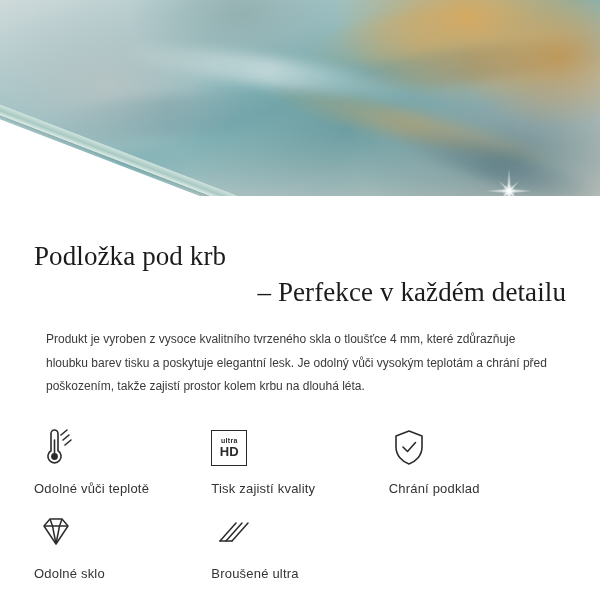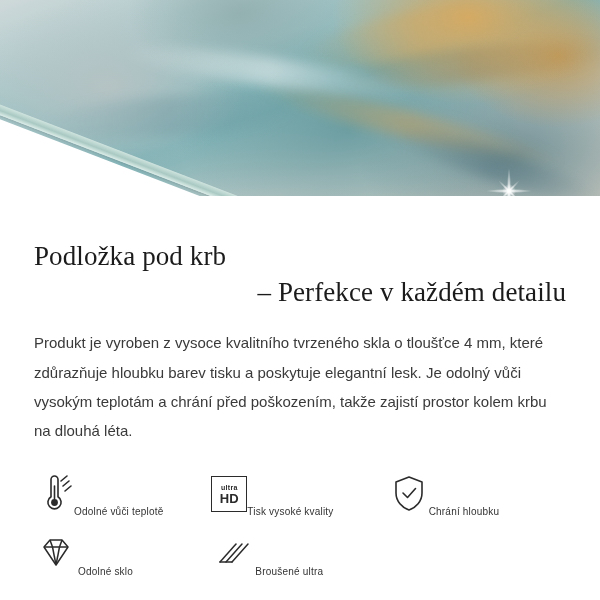--- a/index.html
+++ b/index.html
@@ -131,49 +131,49 @@
     font-size: 27px;
     line-height: 1.34;
     font-weight: 400;
     margin: 0 0 18px 0;
     letter-spacing: .1px;
   }
   .headline .line2 { display: block; text-align: right; }
 
   .paragraph {
     color: #3a3a3a;
-    font-size: 15px;
+    font-size: 12px;
     line-height: 1.95;
-    margin: 0;
+    margin: 12px;
     max-width: 540px;
   }
 
   
   .features {
     margin-top: 26px;
     display: grid;
     grid-template-columns: repeat(3, 1fr);
     row-gap: 14px;
   }
   .feature {
     display: flex;
-    flex-direction: row;
-    align-items: flex-end;
+    flex-direction: column;
+    align-items: flex-start;
     justify-content: flex-start;
   }
   .feature-icon {
     height: 46px;
     display: flex;
     align-items: center;
     justify-content: center;
     color: #2b2b2b;
   }
   .feature-label {
-    margin-top: 2px;
-    font-size: 10px;
+    margin-top: 10px;
+    font-size: 13px;
     color: #333333;
     text-align: center;
     letter-spacing: .2px;
   }
   .hd-box {
     width: 34px;
     height: 34px;
     border: 1.6px solid #2b2b2b;
     display: flex;
     flex-direction: column;
@@ -247,31 +247,31 @@
         <div class="feature-label">Odolné vůči teplotě</div>
       </div>
 
       <div class="feature">
         <div class="feature-icon">
           <div class="hd-box">
             <span class="hd-top">ultra</span>
             <span class="hd-bottom">HD</span>
           </div>
         </div>
-        <div class="feature-label">Tisk vysoké kvality</div>
+        <div class="feature-label">Tisk zajistí kvality</div>
       </div>
 
       <div class="feature">
         <div class="feature-icon">
           <svg width="40" height="44" viewBox="0 0 40 44" fill="none" stroke="#2b2b2b" stroke-width="1.6" stroke-linecap="round" stroke-linejoin="round">
             <path d="M20 5 L33 10 v11c0 8.5-6.1 14.4-13 17-6.9-2.6-13-8.5-13-17V10z"></path>
             <polyline points="14,21 18.5,25.5 26.5,16.5"></polyline>
           </svg>
         </div>
-        <div class="feature-label">Chrání hloubku</div>
+        <div class="feature-label">Chrání podklad</div>
       </div>
 
       <div class="feature">
         <div class="feature-icon">
           <svg width="44" height="40" viewBox="0 0 44 40" fill="none" stroke="#2b2b2b" stroke-width="1.5" stroke-linejoin="round">
             <path d="M10 13 L16 6 h12 l6 7 -12 18 z"></path>
             <line x1="10" y1="13" x2="34" y2="13"></line>
             <line x1="16" y1="6" x2="18.5" y2="13"></line>
             <line x1="28" y1="6" x2="25.5" y2="13"></line>
             <line x1="18.5" y1="13" x2="22" y2="31"></line>

